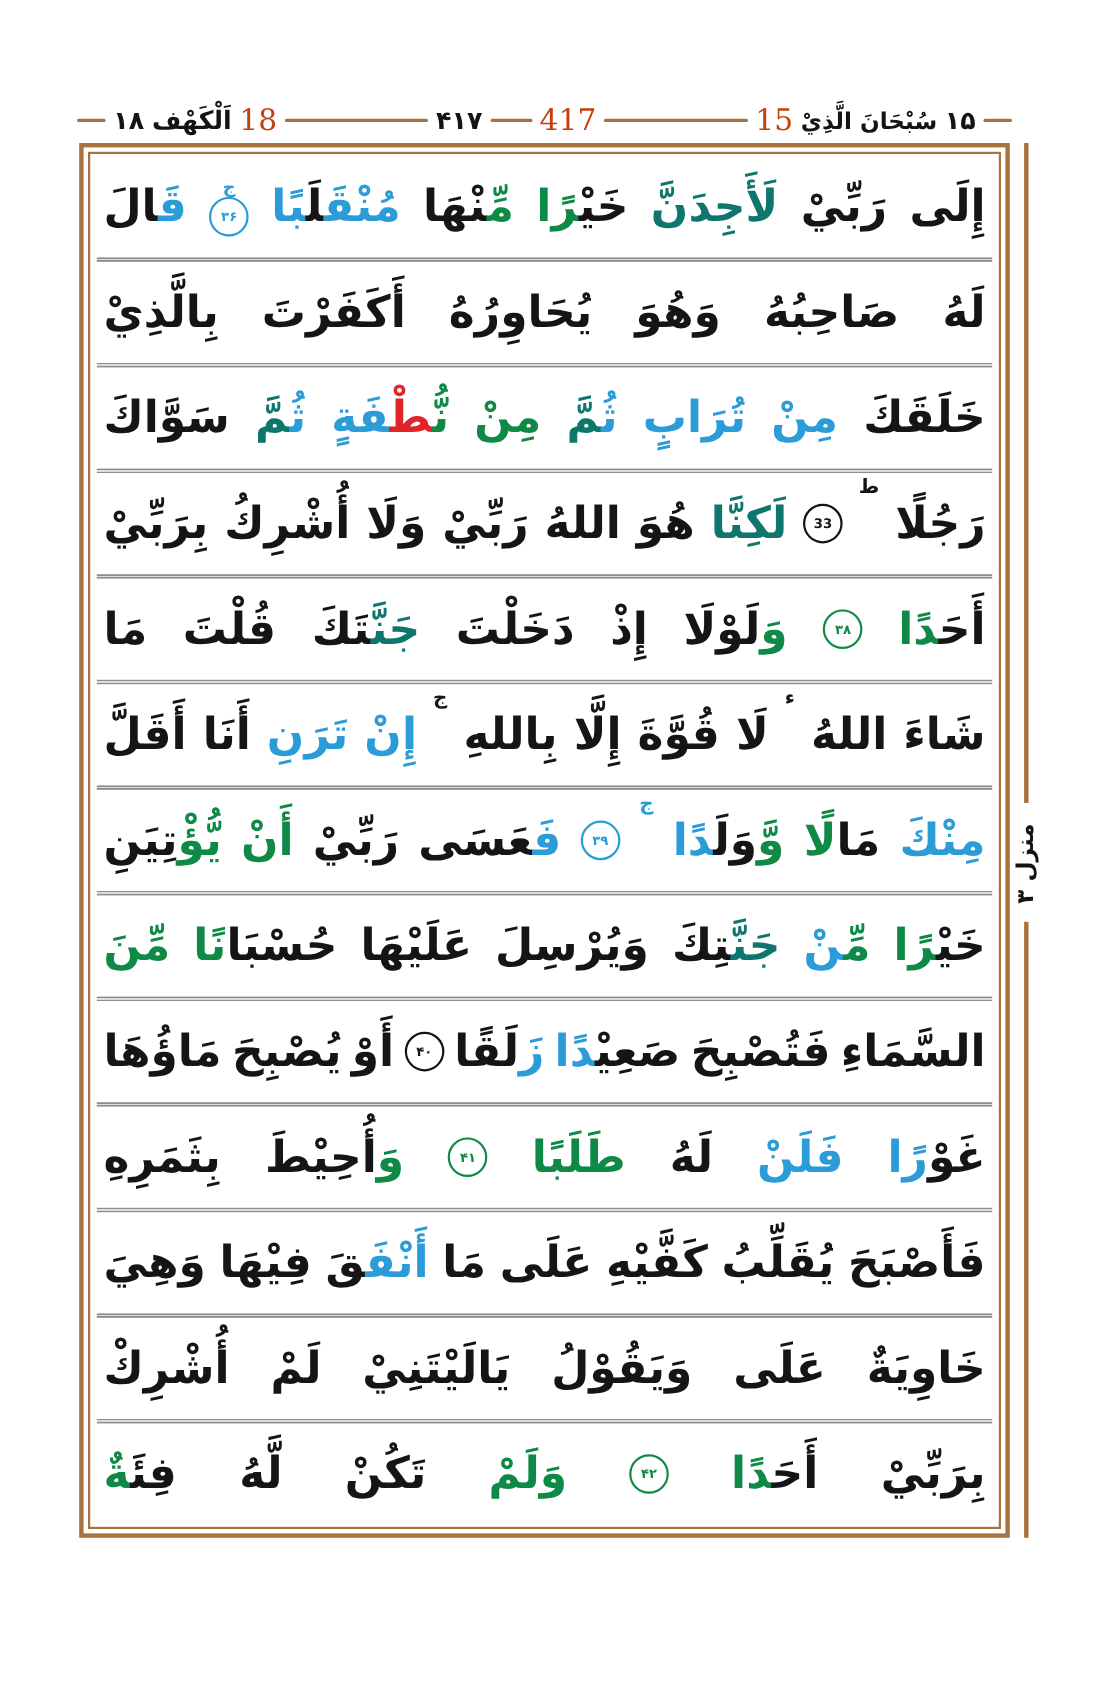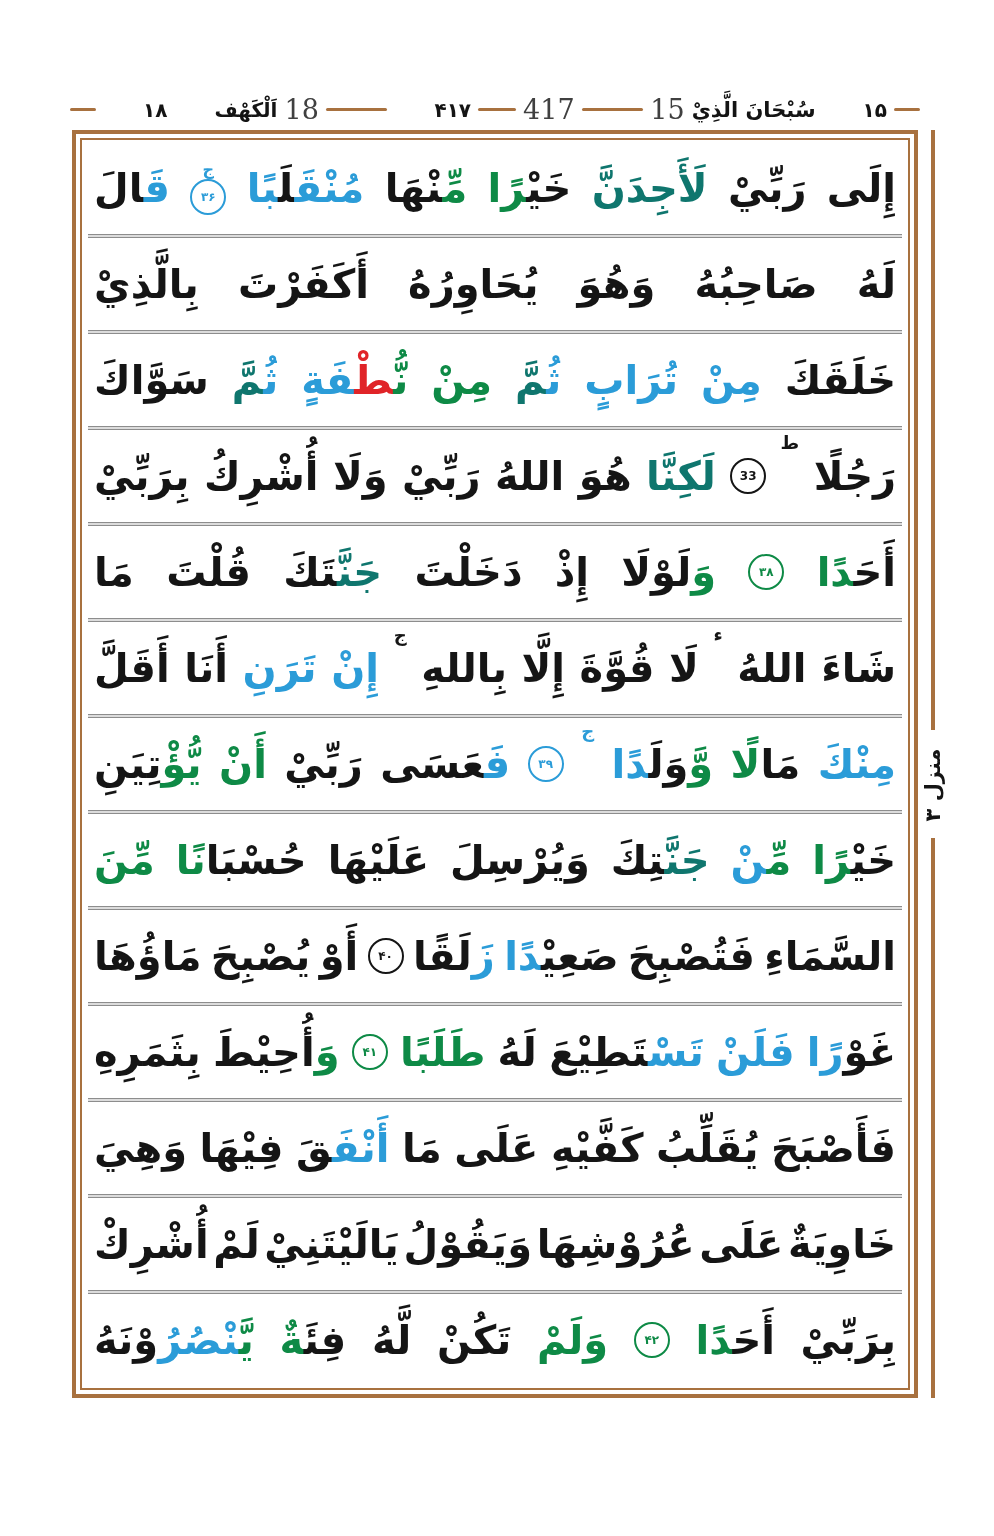--- a/index.html
+++ b/index.html
@@ -3,22 +3,22 @@
 <meta charset="utf-8">
 <style>
   html,body{margin:0;padding:0;}
   body{width:994px;height:1536px;background:#ffffff;position:relative;overflow:hidden;
        font-family:"DejaVu Sans",sans-serif;}
   
   .header{position:absolute;left:70px;top:94px;width:850px;display:flex;align-items:center;
           gap:7px;direction:ltr;}
   .hline{height:3px;background:var(--frame);border-radius:2px;}
   .hl-s{flex:0 0 26px}.hl-m{flex:0 0 38px}.hl-g{flex:1 1 auto}
-  .h-ar{font-size:20px;font-weight:bold;color:#141414;white-space:nowrap;margin-left:40px;}
-  .h-lat{font-size:27px;font-family:"DejaVu Serif",serif;color:#404040;white-space:nowrap;}
+  .h-ar{font-size:23px;font-weight:bold;color:#141414;white-space:nowrap;}
+  .h-lat{font-size:27px;font-family:"DejaVu Serif",serif;color:#c2410c;white-space:nowrap;}
   .h-juz{font-size:21px;font-weight:bold;color:#141414;white-space:nowrap;}
   
   .frame{position:absolute;left:72px;top:130px;width:846px;height:1268px;
          border:4px solid var(--frame);box-sizing:border-box;}
   .frame-inner{position:absolute;inset:4px;border:2px solid var(--frame);
                display:flex;flex-direction:column;padding:2px 12px;box-sizing:border-box;}
   .qrow{flex:1;display:flex;direction:rtl;justify-content:space-between;align-items:center;
         font-size:40px;font-weight:bold;line-height:1;white-space:nowrap;}
   .divider{height:4px;flex:0 0 auto;margin:0 -6px;
            background:linear-gradient(to bottom,#8d8d8d 0 30%,#dcdcdc 30% 70%,#8d8d8d 70% 100%);}
@@ -169,21 +169,20 @@
           <span class="circle b-k">۴۰</span>
         </span>
         <span class="word"><span class="c-k">أَوْ</span></span>
         <span class="word"><span class="c-k">يُصْبِحَ</span></span>
         <span class="word"><span class="c-k">مَاؤُهَا</span></span>
       </div>
       <div class="divider"></div>
       <div class="qrow">
         <span class="word"><span class="c-k">غَوْ</span><span class="c-b">رًا</span></span>
         <span class="word"><span class="c-b">فَلَنْ</span></span>
-        <span class="word"><span class="c-b">تَسْ</span><span class="c-k">تَطِيْعَ</span></span>
         <span class="word"><span class="c-k">لَهُ</span></span>
         <span class="word"><span class="c-g">طَلَبًا</span></span>
         <span class="marker c-g">
           <span class="circle b-g">۴۱</span>
         </span>
         <span class="word"><span class="c-g">وَ</span><span class="c-k">أُحِيْطَ</span></span>
         <span class="word"><span class="c-k">بِثَمَرِهِ</span></span>
       </div>
       <div class="divider"></div>
       <div class="qrow">
@@ -193,38 +192,36 @@
         <span class="word"><span class="c-k">عَلَى</span></span>
         <span class="word"><span class="c-k">مَا</span></span>
         <span class="word"><span class="c-b">أَنْفَ</span><span class="c-k">قَ</span></span>
         <span class="word"><span class="c-k">فِيْهَا</span></span>
         <span class="word"><span class="c-k">وَهِيَ</span></span>
       </div>
       <div class="divider"></div>
       <div class="qrow">
         <span class="word"><span class="c-k">خَاوِيَةٌ</span></span>
         <span class="word"><span class="c-k">عَلَى</span></span>
-        <span class="word"><span class="c-k">عُرُوْشِهَا</span></span>
         <span class="word"><span class="c-k">وَيَقُوْلُ</span></span>
         <span class="word"><span class="c-k">يَالَيْتَنِيْ</span></span>
         <span class="word"><span class="c-k">لَمْ</span></span>
         <span class="word"><span class="c-k">أُشْرِكْ</span></span>
       </div>
       <div class="divider"></div>
       <div class="qrow">
         <span class="word"><span class="c-k">بِرَبِّيْ</span></span>
         <span class="word"><span class="c-k">أَحَ</span><span class="c-g">دًا</span></span>
         <span class="marker c-g">
           <span class="circle b-g">۴۲</span>
         </span>
         <span class="word"><span class="c-g">وَلَمْ</span></span>
         <span class="word"><span class="c-k">تَكُنْ</span></span>
         <span class="word"><span class="c-k">لَّهُ</span></span>
         <span class="word"><span class="c-k">فِئَ</span><span class="c-g">ةٌ</span></span>
-        <span class="word"><span class="c-g">يَّ</span><span class="c-b">نْصُرُ</span><span class="c-k">وْنَهُ</span></span>
       </div>
     </div>
 </div>
 
 <div class="vline vl-1"></div>
 <div class="manzil">
   <span>منزل ۳</span>
 </div>
 <div class="vline vl-2"></div>
 

